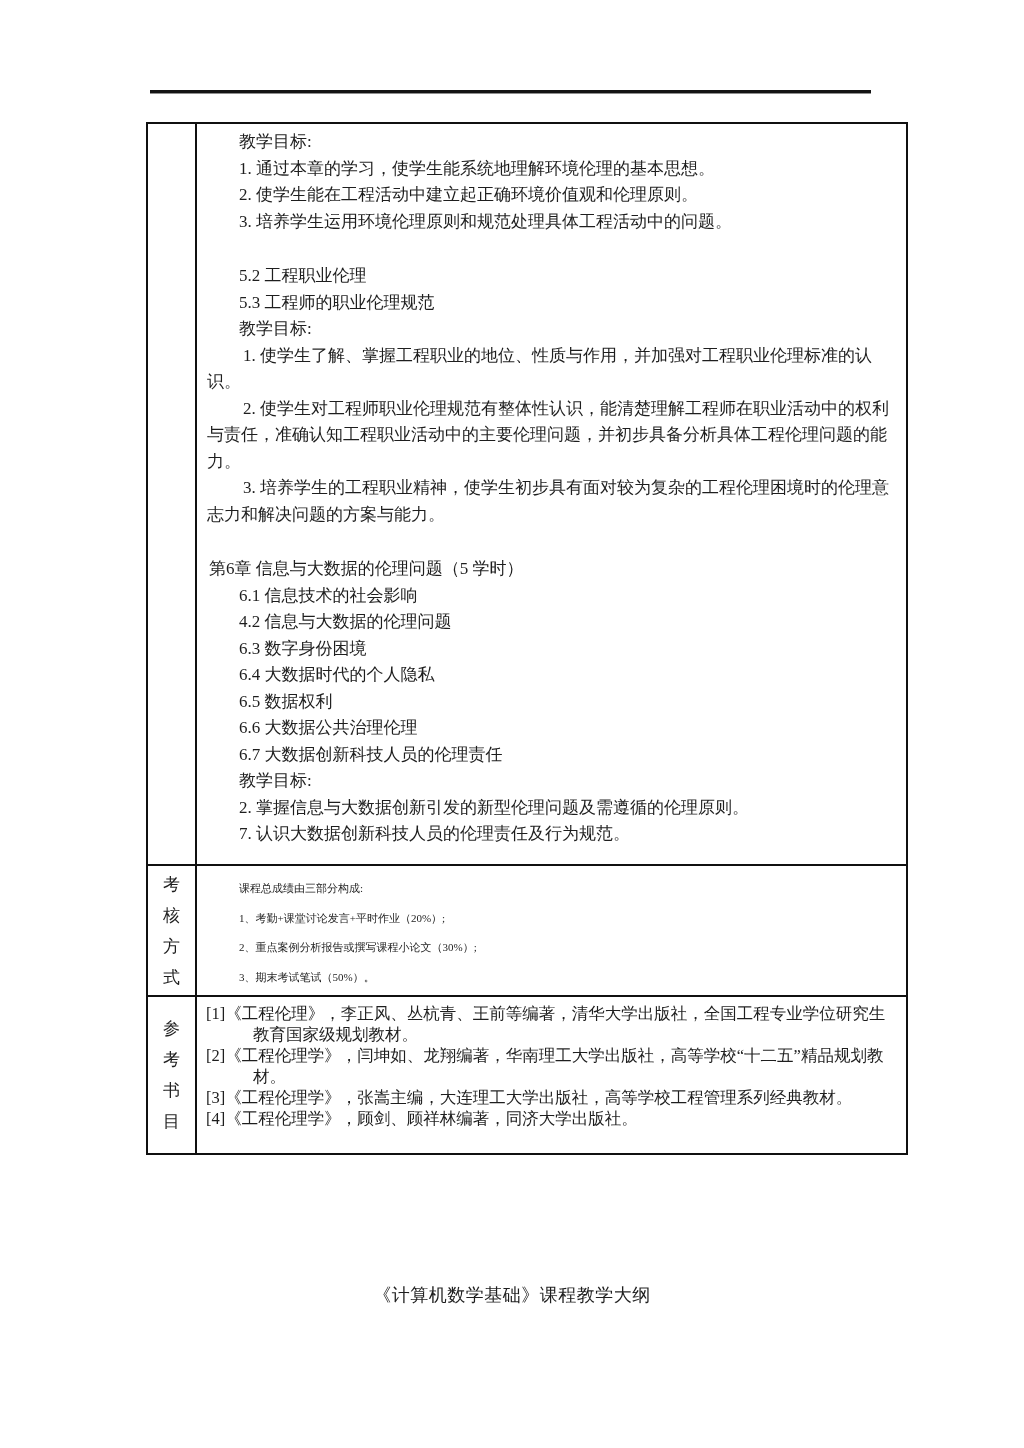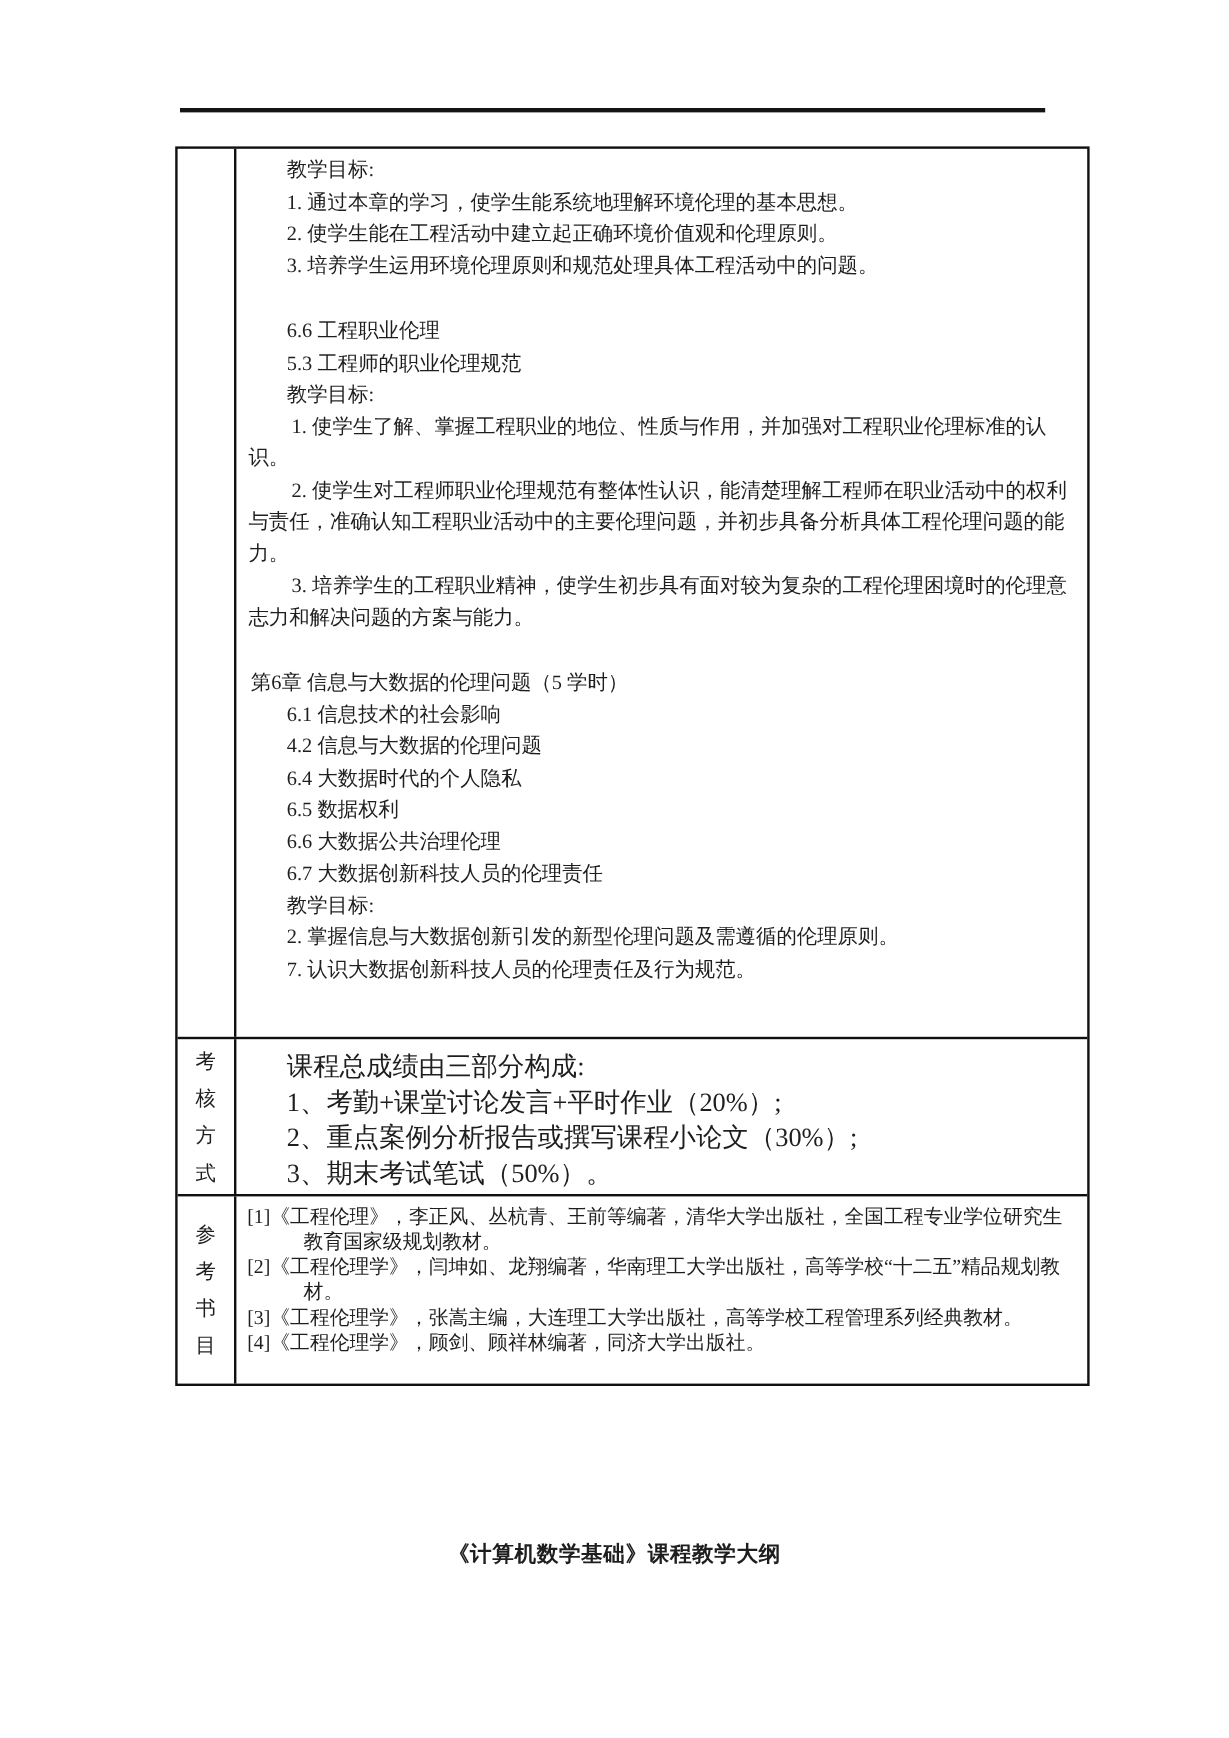--- a/index.html
+++ b/index.html
@@ -21,61 +21,62 @@
   .label{
     width:49px;flex:none;box-sizing:border-box;
     border-right:2px solid #101010;
     display:flex;flex-direction:column;align-items:center;justify-content:center;
     gap:8px;font-size:17px;
   }
   .content{flex:1;box-sizing:border-box;overflow:hidden}
   .row0{height:740px}
   .row0 .content{padding:5px 12px 0 10px;font-size:17px;line-height:26.5px}
   .row1{height:131px}
-  .row1 .content{padding:8px 16px 0 10px;font-size:22px;line-height:29.5px}
+  .row1 .content{padding:8px 16px 0 10px;font-size:11px;line-height:29.5px}
   .row2{height:158px}
   .row2 .content{padding:6px 6px 0 9px;font-size:16.5px;line-height:21px}
   .ln{white-space:normal}
   .ind{margin-left:32px}
   .ch{margin-left:2px}
   .para{text-indent:36px}
   .blank{height:28px}
   .ref{padding-left:47px;text-indent:-47px}
   .footer-title{
     position:absolute;top:1283px;left:0;width:100%;
-    text-align:center;font-weight:bold;font-size:18px;letter-spacing:.5px;
+    text-align:center;font-weight:normal;font-size:18px;letter-spacing:.5px;
   }
 </style>
 </head>
 <body>
 
 <div class="page">
 
   <div class="header-rule"></div>
 
   <div class="doc-table">
 
     <div class="row row0">
       <div class="label"></div>
       <div class="content">
           <div class="ln ind">教学目标:</div>
           <div class="ln ind">1. 通过本章的学习，使学生能系统地理解环境伦理的基本思想。</div>
           <div class="ln ind">2. 使学生能在工程活动中建立起正确环境价值观和伦理原则。</div>
           <div class="ln ind">3. 培养学生运用环境伦理原则和规范处理具体工程活动中的问题。</div>
           <div class="ln blank"></div>
-          <div class="ln ind">6.6 工程职业伦理</div>
+          <div class="ln ind">5.2 工程职业伦理</div>
           <div class="ln ind">5.3 工程师的职业伦理规范</div>
           <div class="ln ind">教学目标:</div>
           <div class="ln para">1. 使学生了解、掌握工程职业的地位、性质与作用，并加强对工程职业伦理标准的认识。</div>
           <div class="ln para">2. 使学生对工程师职业伦理规范有整体性认识，能清楚理解工程师在职业活动中的权利与责任，准确认知工程职业活动中的主要伦理问题，并初步具备分析具体工程伦理问题的能力。</div>
           <div class="ln para">3. 培养学生的工程职业精神，使学生初步具有面对较为复杂的工程伦理困境时的伦理意志力和解决问题的方案与能力。</div>
           <div class="ln blank"></div>
           <div class="ln ch">第6章 信息与大数据的伦理问题（5 学时）</div>
           <div class="ln ind">6.1 信息技术的社会影响</div>
           <div class="ln ind">4.2 信息与大数据的伦理问题</div>
+          <div class="ln ind">6.3 数字身份困境</div>
           <div class="ln ind">6.4 大数据时代的个人隐私</div>
           <div class="ln ind">6.5 数据权利</div>
           <div class="ln ind">6.6 大数据公共治理伦理</div>
           <div class="ln ind">6.7 大数据创新科技人员的伦理责任</div>
           <div class="ln ind">教学目标:</div>
           <div class="ln ind">2. 掌握信息与大数据创新引发的新型伦理问题及需遵循的伦理原则。</div>
           <div class="ln ind">7. 认识大数据创新科技人员的伦理责任及行为规范。</div>
         </div>
     </div>
 

